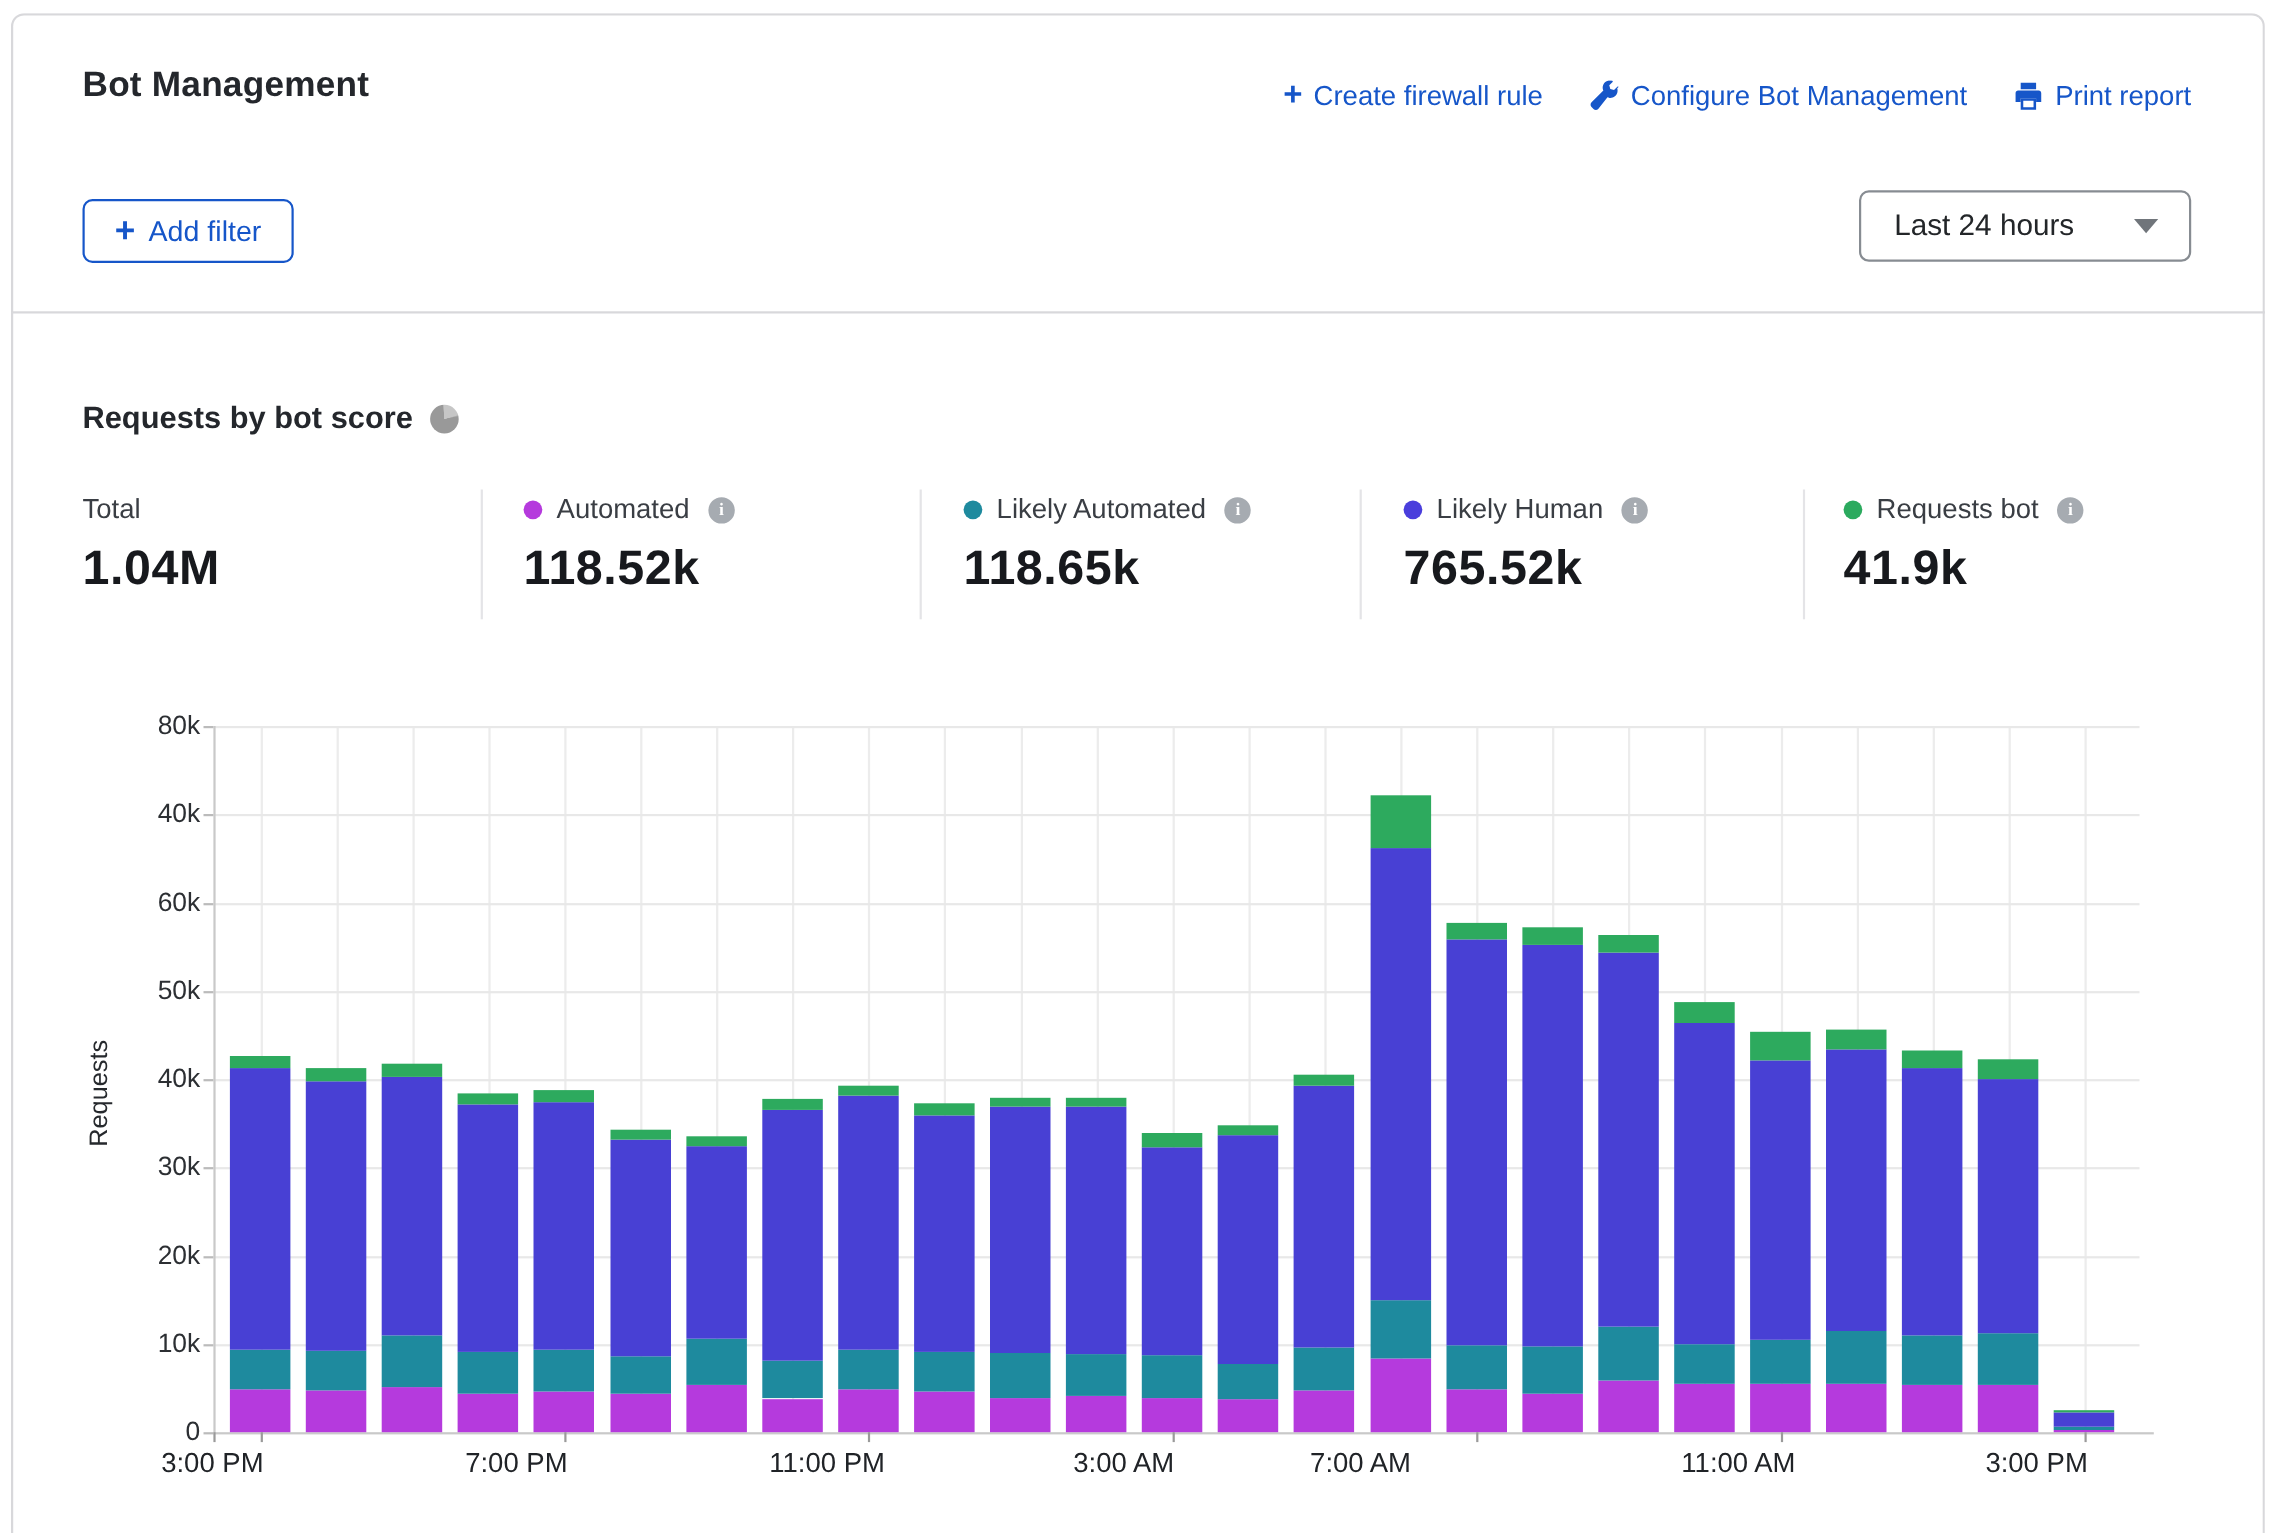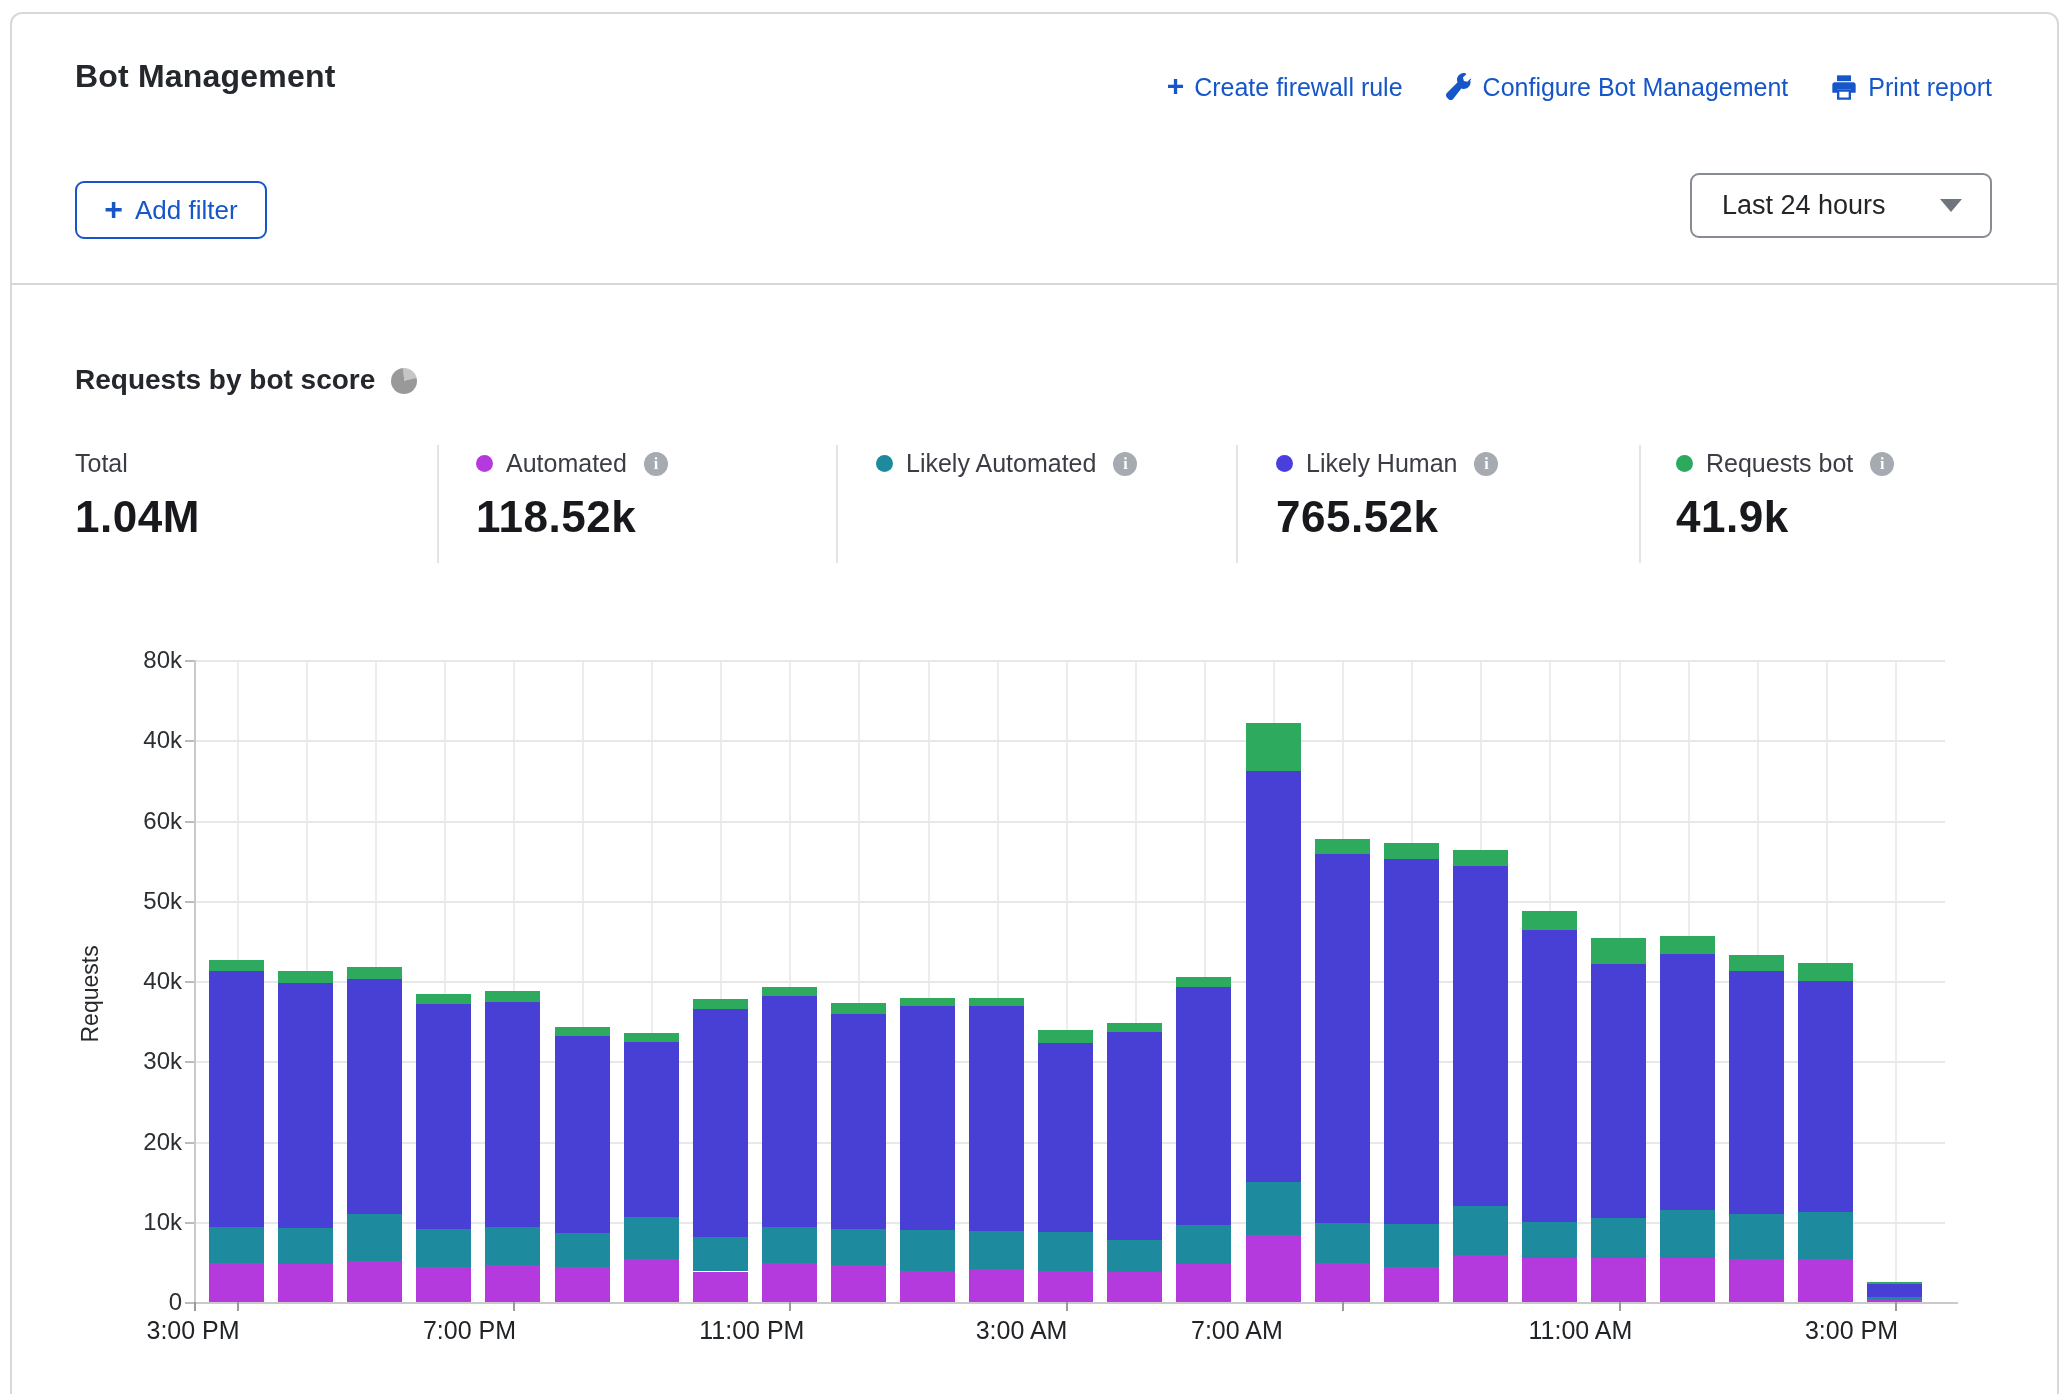--- a/index.html
+++ b/index.html
@@ -148,20 +148,21 @@
     </div>
     <div class="stat-value">118.52k</div>
   </div>
 
   <div class="stat-block" style="left:876px;">
     <div class="stat-label-row">
       <span class="stat-dot" style="background: rgb(30, 138, 158);"></span>
       <span>Likely Automated</span>
       <span class="info-icon">i</span>
     </div>
+    <div class="stat-value">118.65k</div>
   </div>
 
   <div class="stat-block" style="left:1276px;">
     <div class="stat-label-row">
       <span class="stat-dot" style="background: rgb(74, 62, 220);"></span>
       <span>Likely Human</span>
       <span class="info-icon">i</span>
     </div>
     <div class="stat-value">765.52k</div>
   </div>

